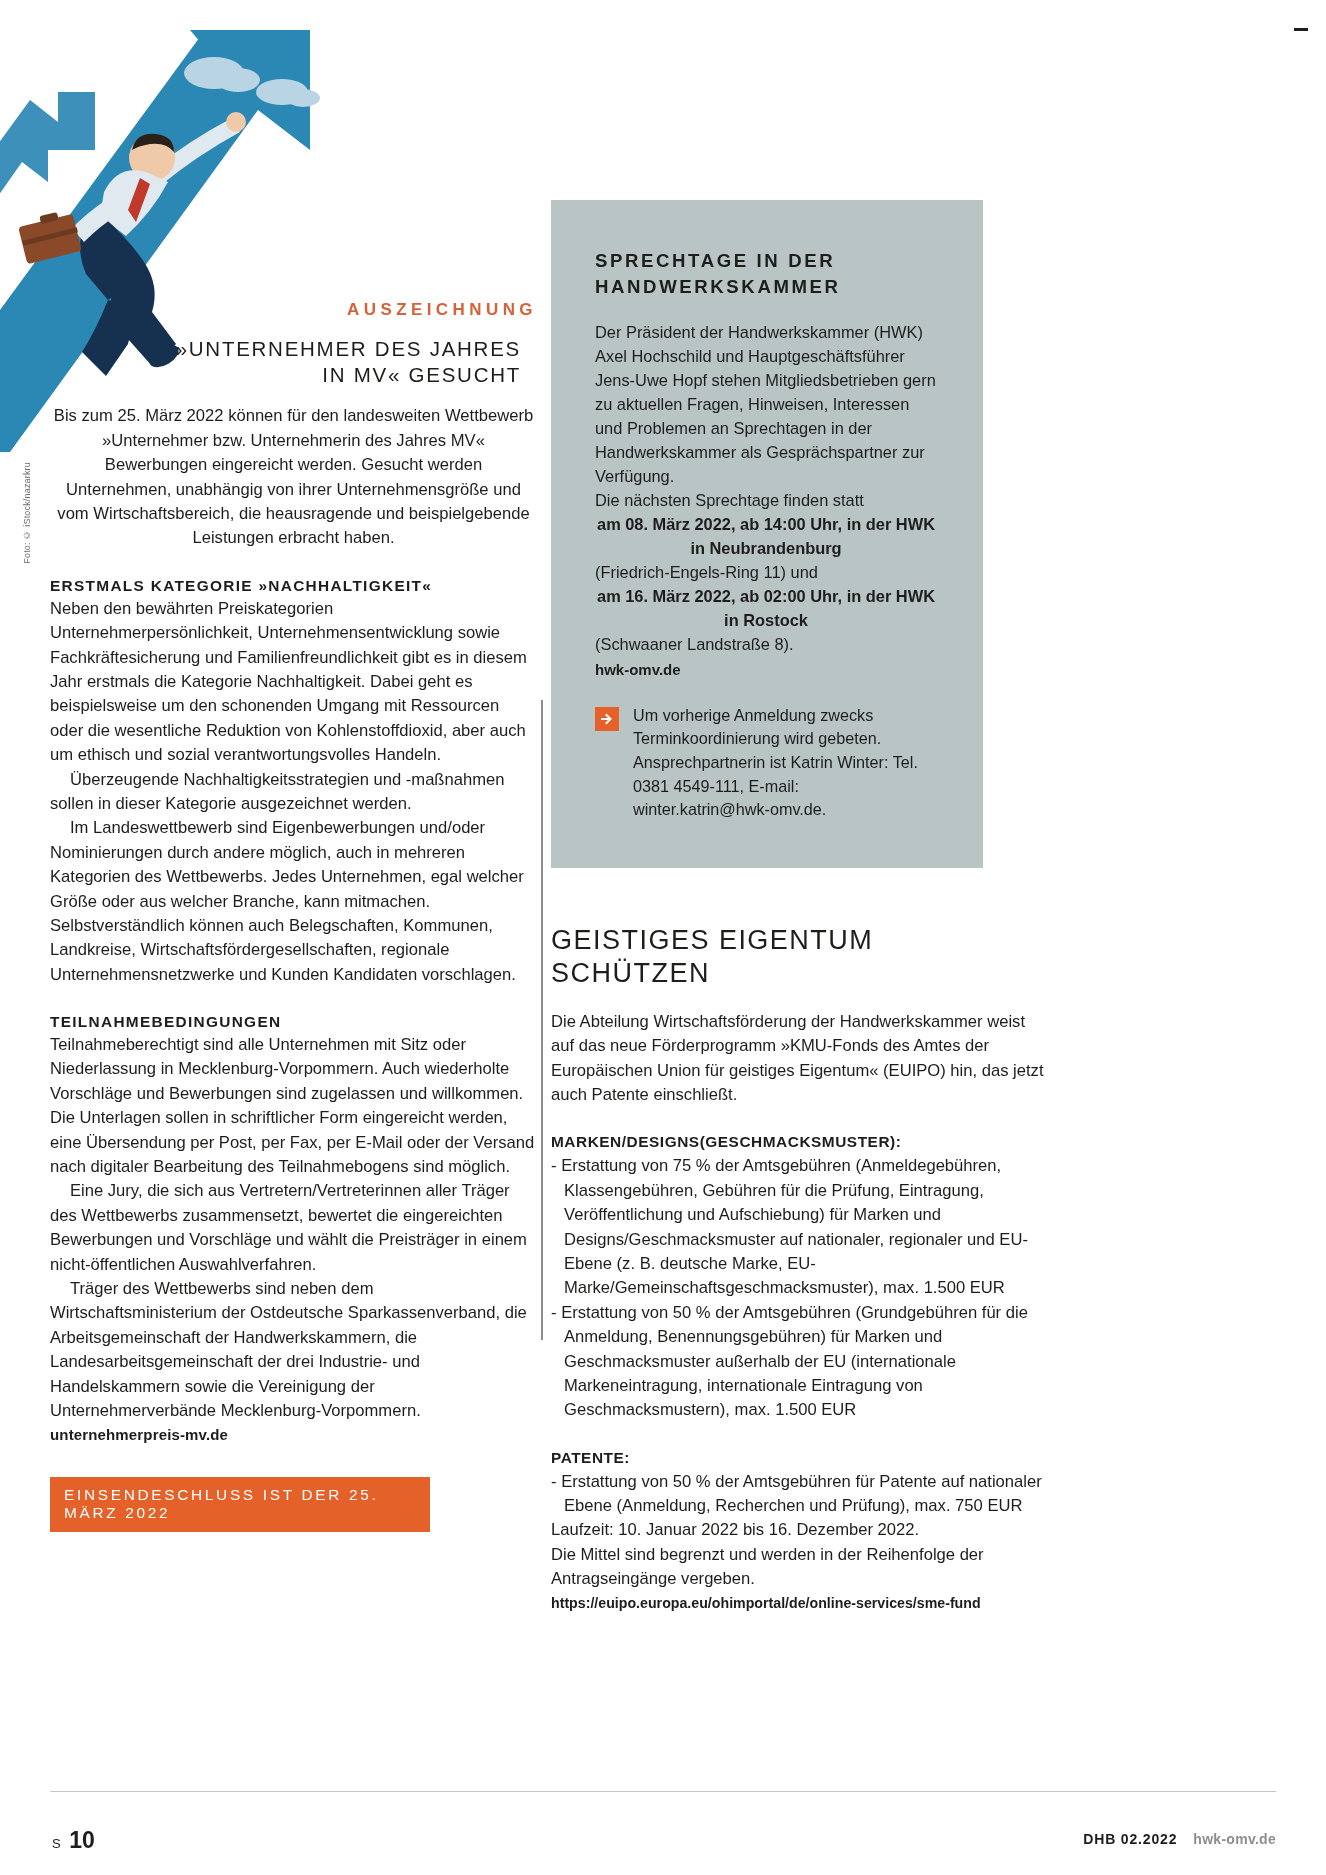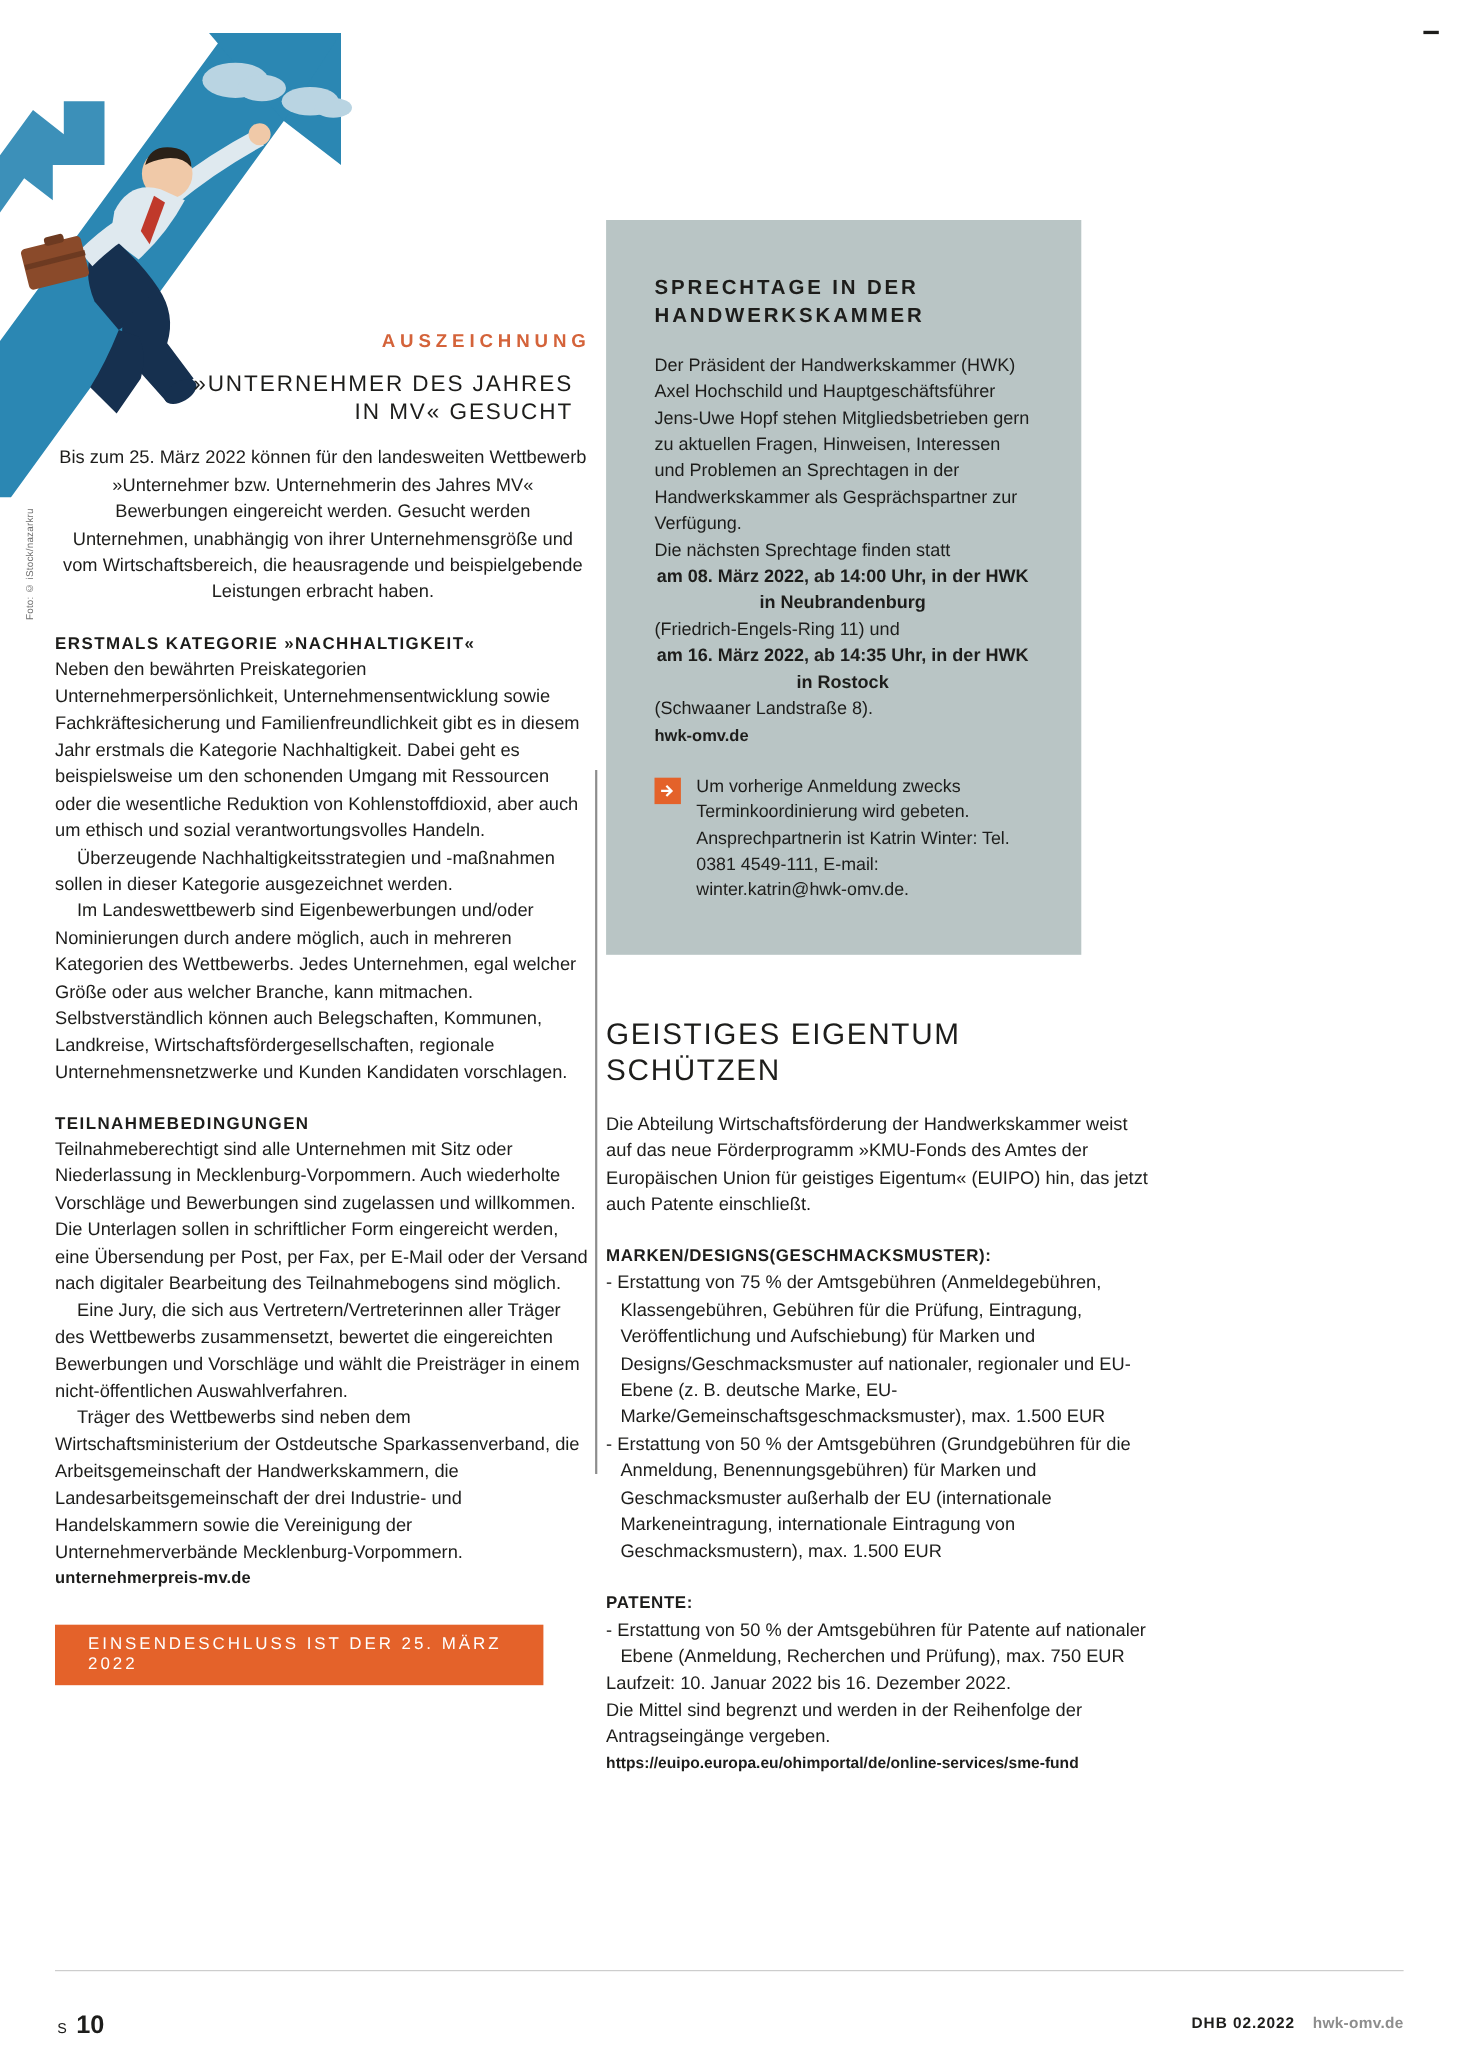--- a/index.html
+++ b/index.html
@@ -52,21 +52,21 @@
     font-size:15.4px;font-weight:bold;letter-spacing:.085em;
     margin:26px 0 2px 0;text-transform:uppercase;color:#1d1d1b;
   }
   .weblink{
     font-size:15px;font-weight:bold;letter-spacing:.01em;margin-top:3px;color:#1d1d1b;
   }
 
   .deadline-bar{
     margin-top:34px;background:#e4622a;color:#ffffff;
     font-size:15.4px;font-weight:500;letter-spacing:.175em;
-    padding:9px 12px 10px 30px;display:block;width:444px;box-sizing:border-box;
+    padding:9px 12px 10px 14px;display:block;width:380px;box-sizing:border-box;
     text-transform:uppercase;
   }
 
   
   .graybox{
     background:#b9c5c5;padding:48px 46px 46px 44px;box-sizing:border-box;width:432px;
   }
   .graybox h2{
     font-size:18.6px;font-weight:bold;letter-spacing:.14em;line-height:1.38;
     margin:0 0 22px 0;text-transform:uppercase;color:#1d1d1b;
@@ -188,21 +188,21 @@
 
     <div class="graybox">
       <h2>
         <span>SPRECHTAGE IN DER</span><br>
         <span>HANDWERKSKAMMER</span>
       </h2>
       <p>Der Präsident der Handwerkskammer (HWK) Axel Hochschild und Hauptgeschäftsführer Jens-Uwe Hopf stehen Mitgliedsbetrieben gern zu aktuellen Fragen, Hinweisen, Interessen und Problemen an Sprechtagen in der Handwerkskammer als Gesprächspartner zur Verfügung.</p>
       <p>Die nächsten Sprechtage finden statt</p>
       <p class="b">am 08. März 2022, ab 14:00 Uhr, in der HWK in Neubrandenburg</p>
       <p>(Friedrich-Engels-Ring 11) und</p>
-      <p class="b">am 16. März 2022, ab 14:35 Uhr, in der HWK in Rostock</p>
+      <p class="b">am 16. März 2022, ab 02:00 Uhr, in der HWK in Rostock</p>
       <p>(Schwaaner Landstraße 8).</p>
       <span class="link">hwk-omv.de</span>
 
       <div class="note">
         <span class="note-ico">
           <svg width="16" height="16" viewBox="0 0 16 16" xmlns="http://www.w3.org/2000/svg">
             <path d="M3 8 h8 M7.5 4 L11.5 8 L7.5 12" stroke="#ffffff" stroke-width="2" fill="none" stroke-linecap="square"></path>
           </svg>
         </span>
         <p>Um vorherige Anmeldung zwecks Terminkoordinierung wird gebeten. Ansprechpartnerin ist Katrin Winter: Tel. 0381 4549-111, E-mail: winter.katrin@hwk-omv.de.</p>

